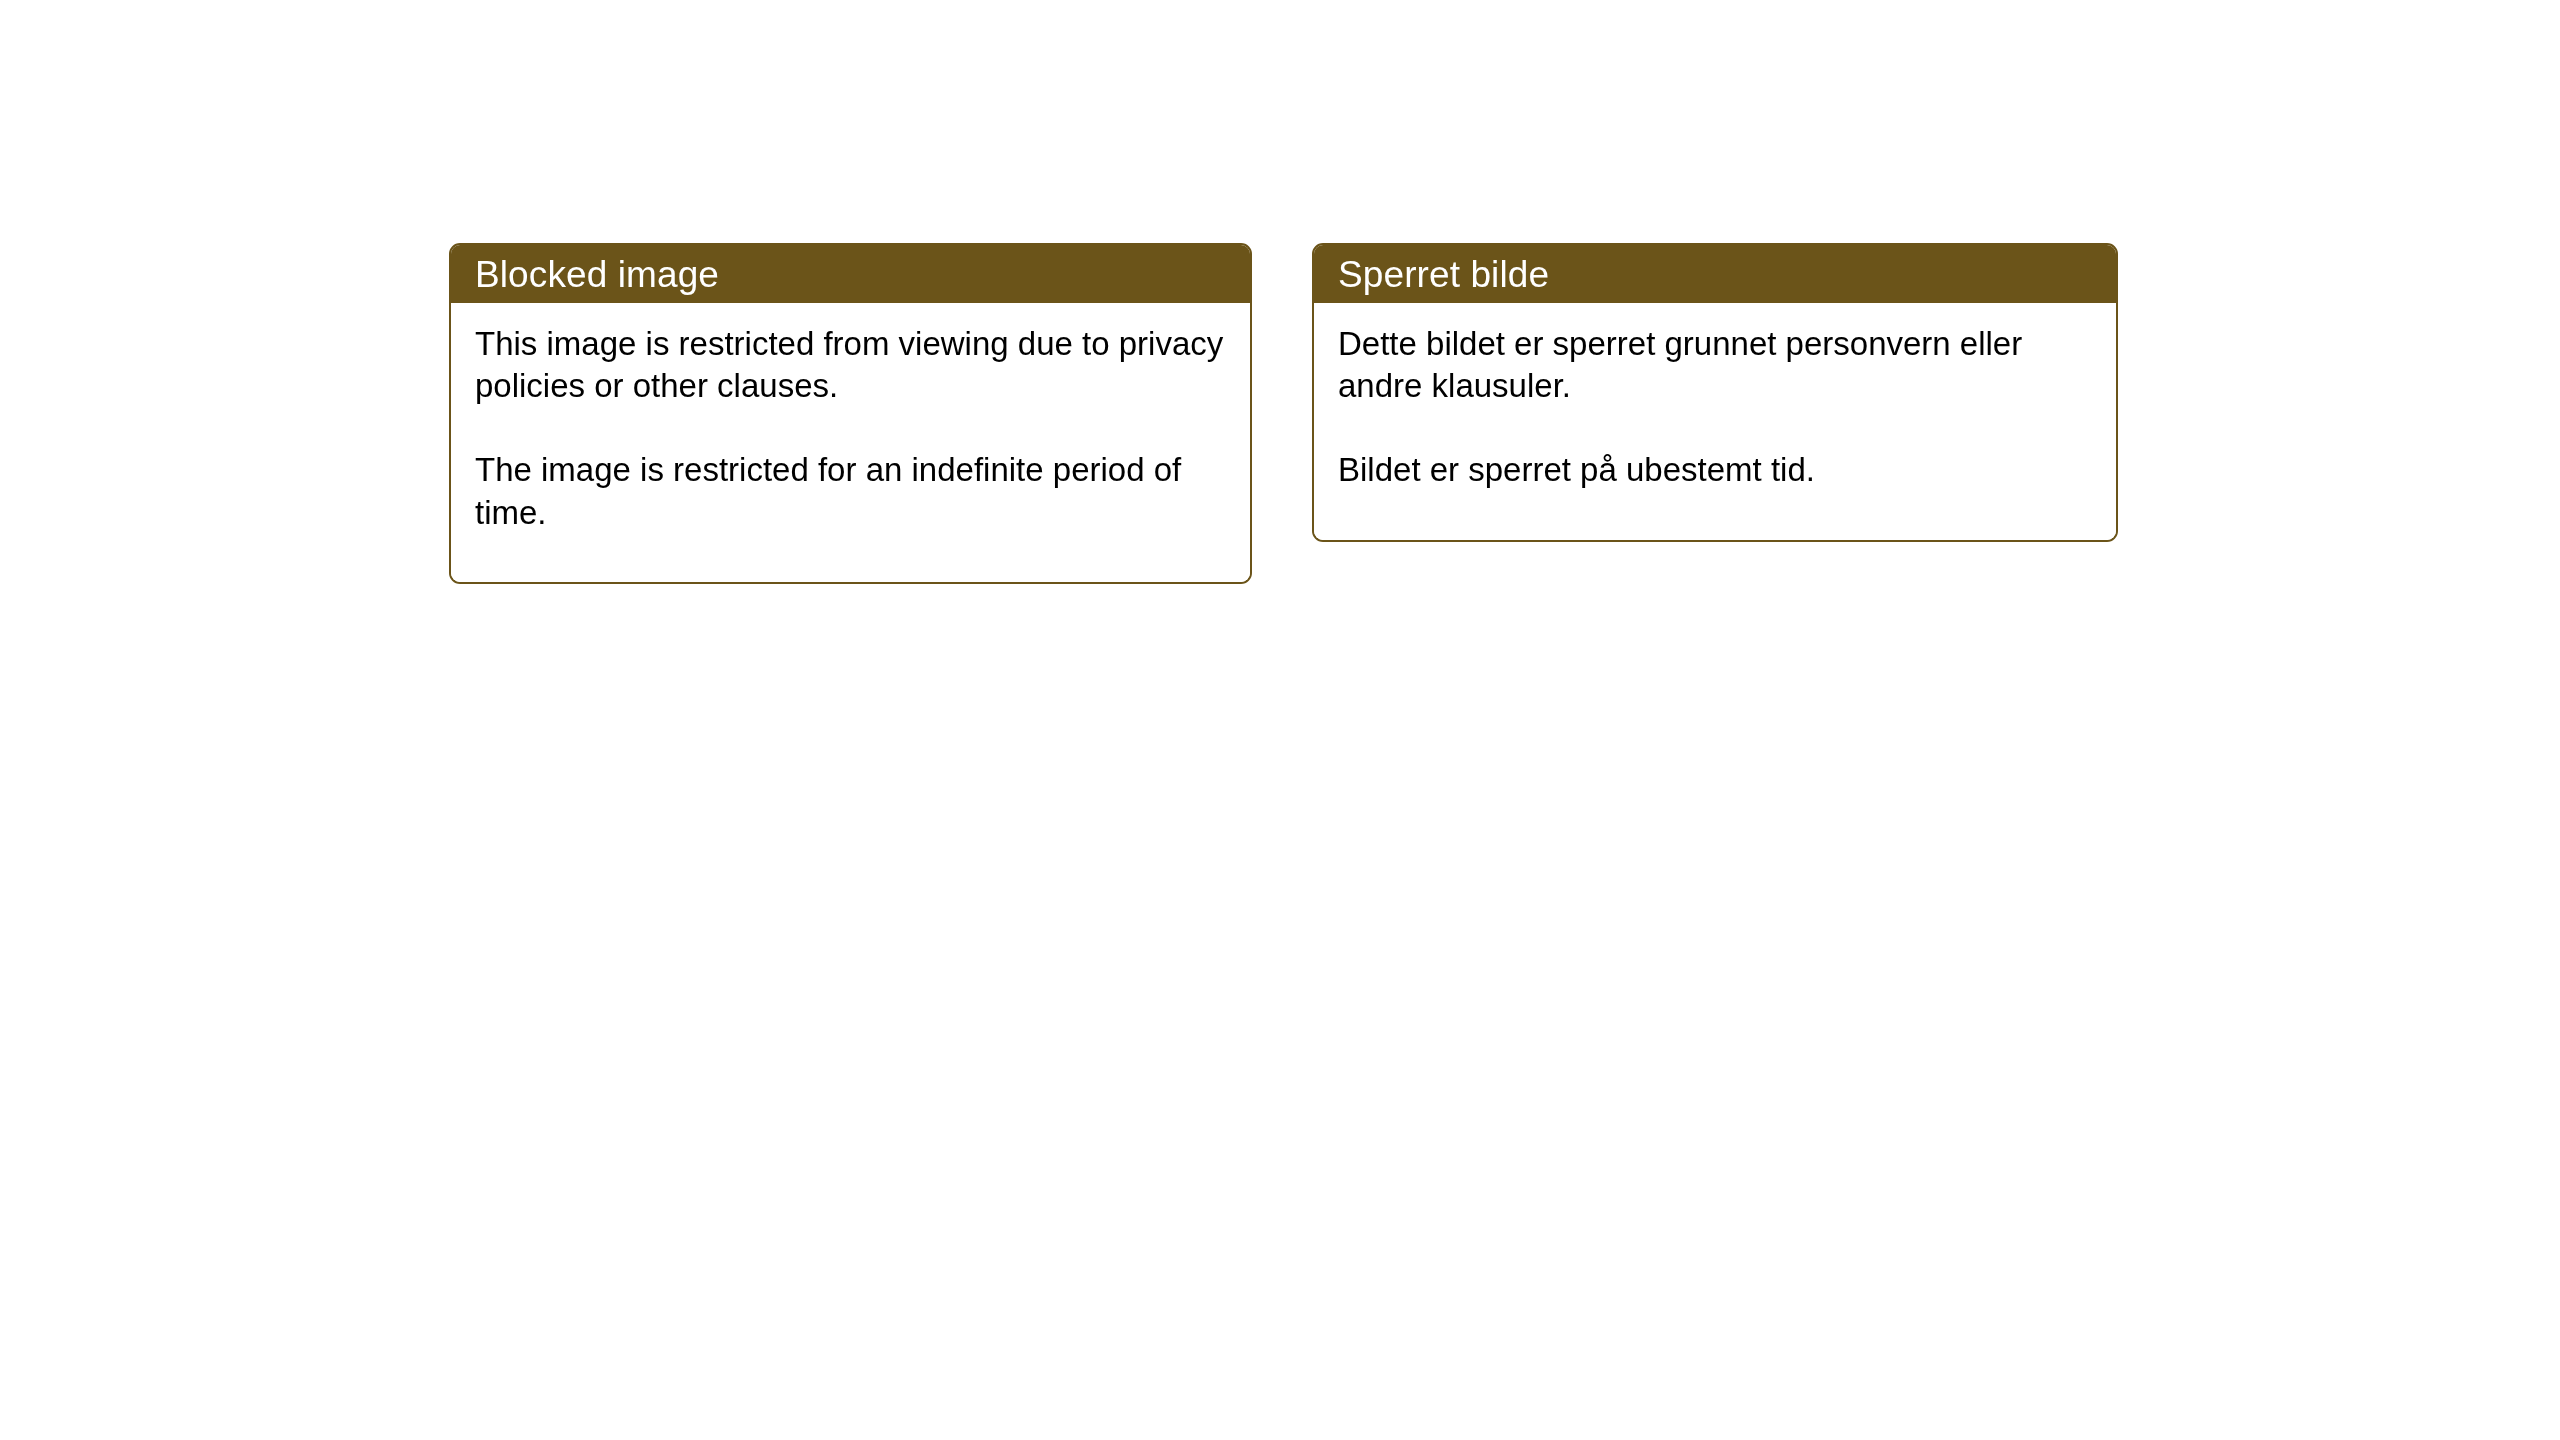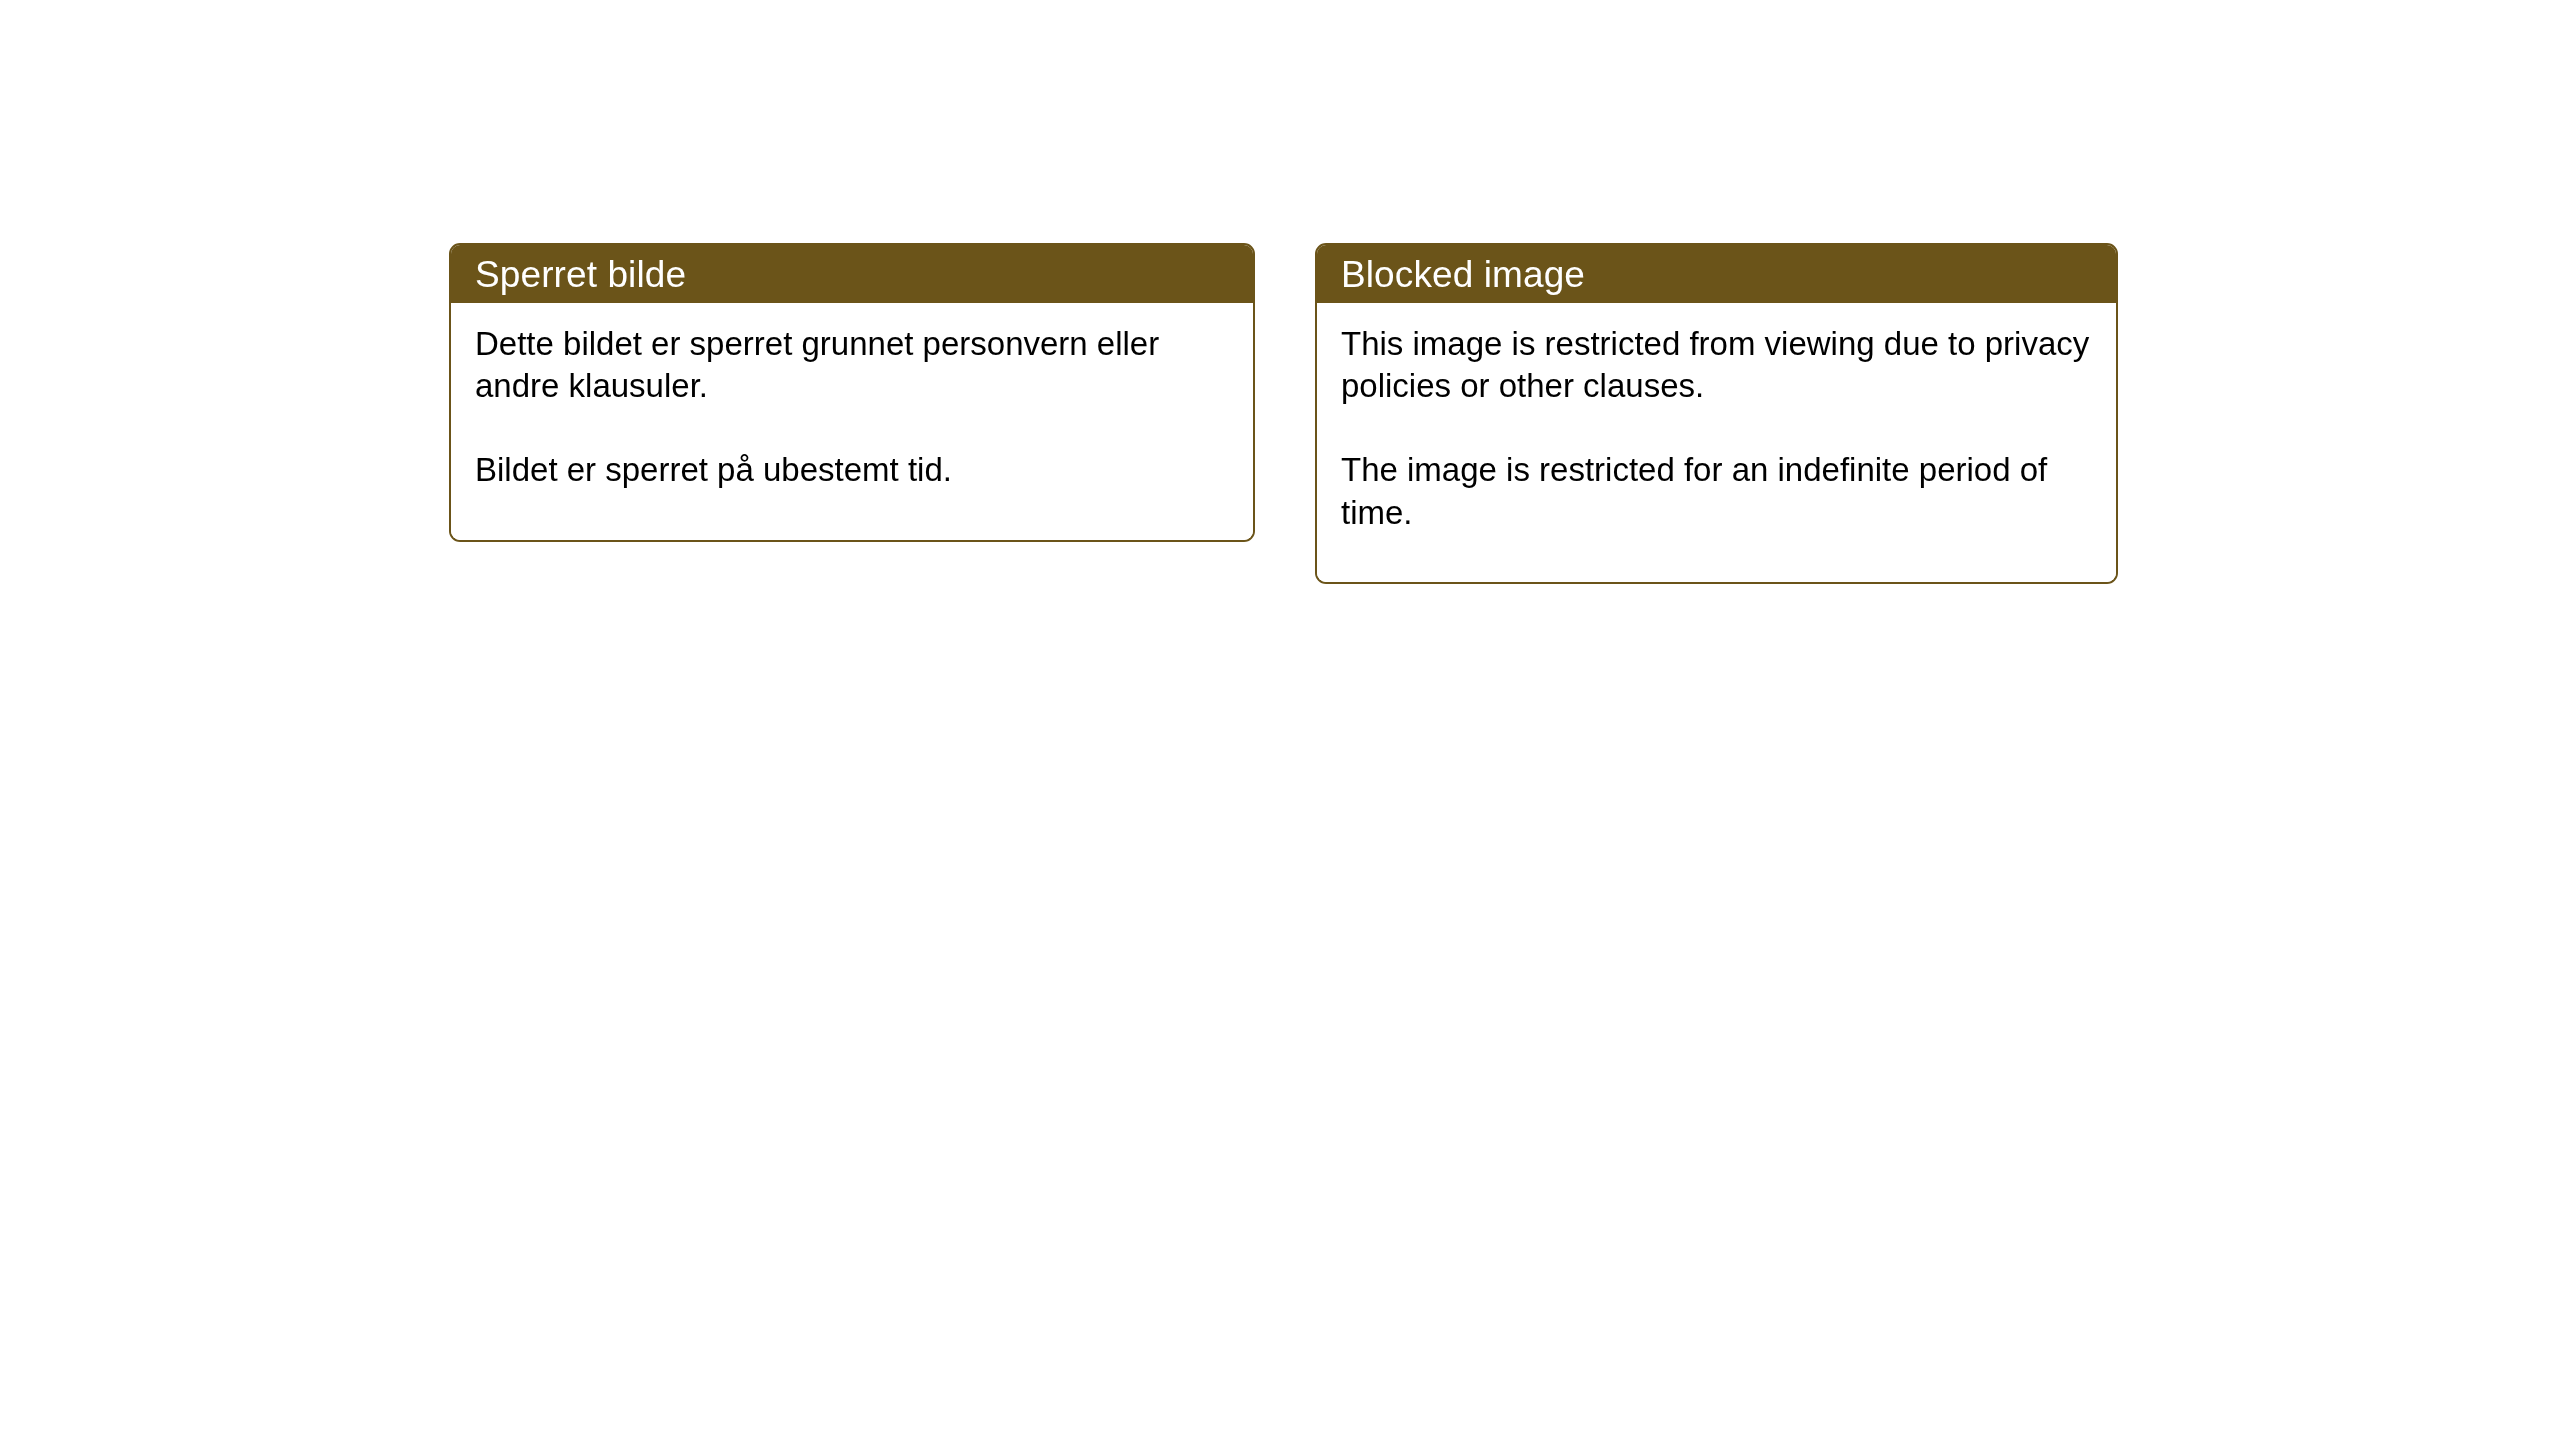--- a/index.html
+++ b/index.html
@@ -87,34 +87,34 @@
     margin-top: 42px;
   }
 </style>
 </head>
 <body>
 
 <div class="page">
 
   <div class="notice-row">
 
+    <section class="notice-card is-english">
+      <div class="card-header">
+        <span class="card-header-title">Blocked image</span>
+      </div>
+      <div class="card-body">
+        <p class="card-paragraph">This image is restricted from viewing due to privacy policies or other clauses.</p>
+        <p class="card-paragraph">The image is restricted for an indefinite period of time.</p>
+      </div>
+    </section>
+
     <section class="notice-card is-norwegian">
       <div class="card-header">
         <span class="card-header-title">Sperret bilde</span>
       </div>
       <div class="card-body">
         <p class="card-paragraph">Dette bildet er sperret grunnet personvern eller andre klausuler.</p>
         <p class="card-paragraph">Bildet er sperret på ubestemt tid.</p>
       </div>
     </section>
 
-    <section class="notice-card is-english">
-      <div class="card-header">
-        <span class="card-header-title">Blocked image</span>
-      </div>
-      <div class="card-body">
-        <p class="card-paragraph">This image is restricted from viewing due to privacy policies or other clauses.</p>
-        <p class="card-paragraph">The image is restricted for an indefinite period of time.</p>
-      </div>
-    </section>
-
   </div>
 </div>
 
 </body></html>

